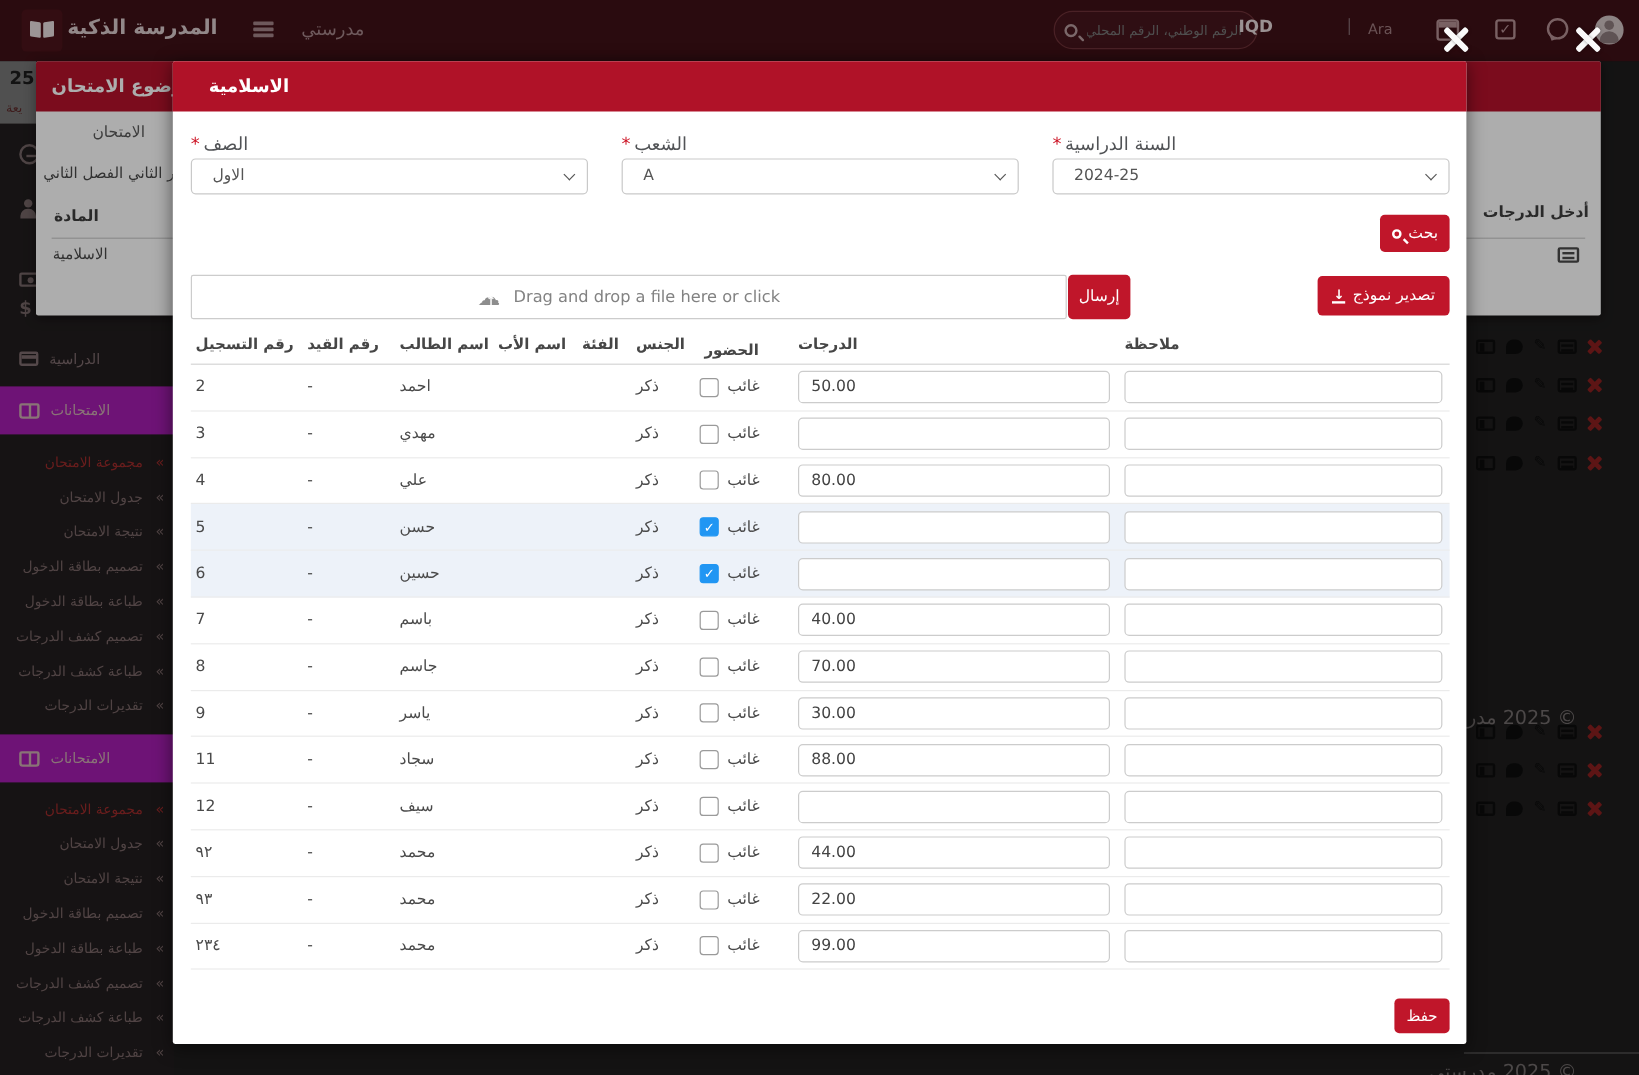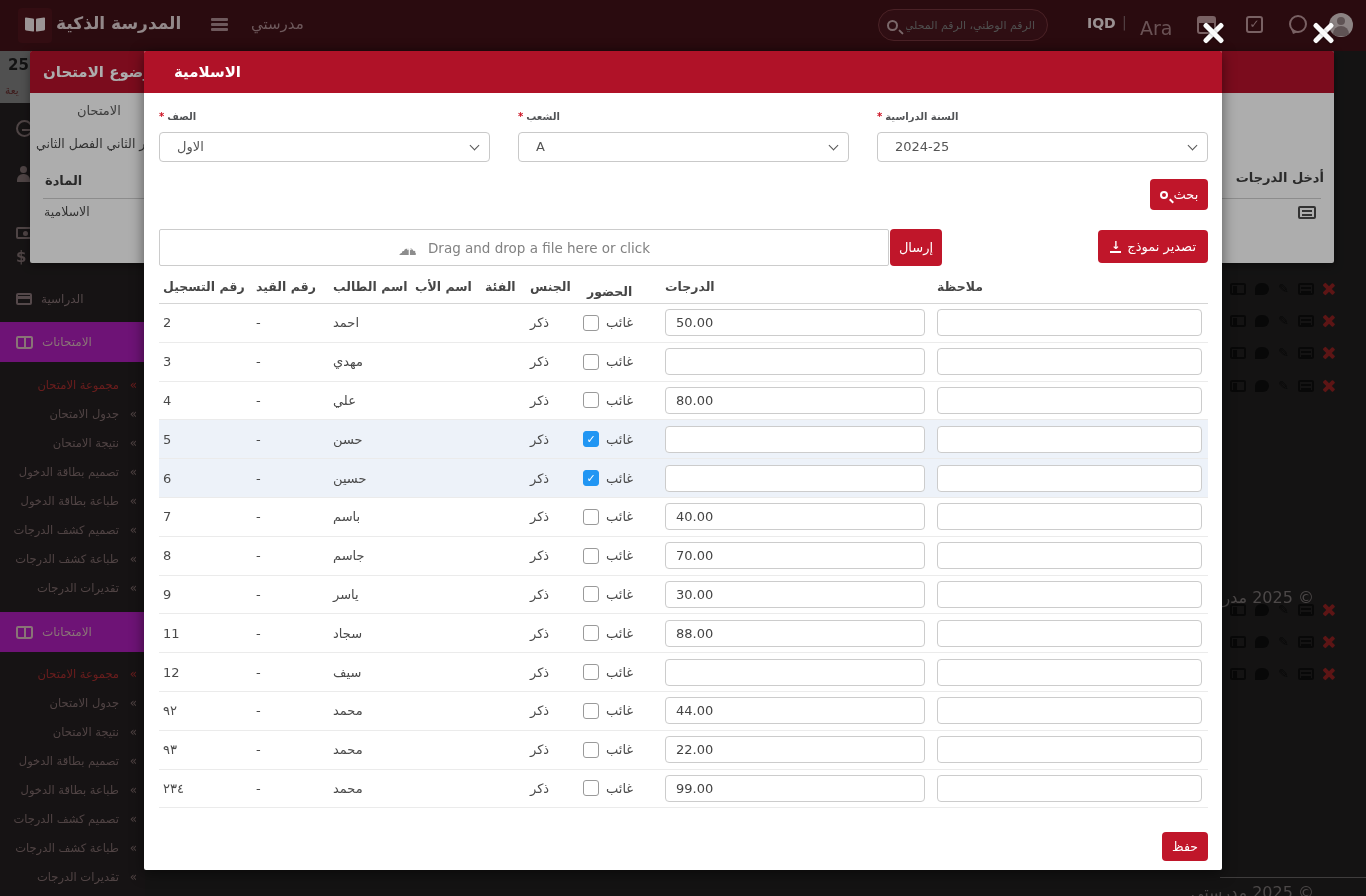--- a/index.html
+++ b/index.html
@@ -14,23 +14,23 @@
   .book:before,.book:after{content:"";position:absolute;top:0;width:9px;height:13px;background:#e6dcdd;border-radius:1px}
   .book:before{left:0;transform:skewY(8deg)}.book:after{right:0;transform:skewY(-8deg)}
   .brand{position:absolute;left:56px;top:13px;color:#d8c9cb;font-size:17px;font-weight:bold;direction:rtl}
   .burger{position:absolute;left:211px;top:18px;width:17px;height:13px}
   .burger i{display:block;height:2.5px;background:#a28488;margin-bottom:2.5px;border-radius:1px}
   .apptitle{position:absolute;left:251px;top:15px;color:#a28488;font-size:15px;direction:rtl}
   .pill{position:absolute;left:878px;top:9px;width:170px;height:32px;background:#46161d;border:1px solid #6e3238;border-radius:17px;direction:rtl;display:flex;align-items:center;padding:0 10px 0 8px}
   .pill input{flex:1;background:transparent;border:none;outline:none;color:#cbadaf;font-size:11px;direction:rtl;font-family:inherit;min-width:0}
   .mag{width:11px;height:11px;border:2px solid #b59a9d;border-radius:50%;position:relative;flex:0 0 auto;margin-right:6px}
   .mag:after{content:"";position:absolute;left:9px;top:9px;width:6px;height:2px;background:#b59a9d;transform:rotate(45deg);border-radius:1px}
-  .iqd{position:absolute;left:1087px;top:15px;color:#e3d6d7;font-size:14px;font-weight:bold}
+  .iqd{position:absolute;left:1032px;top:15px;color:#e3d6d7;font-size:14px;font-weight:bold}
   .pipe{position:absolute;left:1122px;top:14px;color:#7c6166;font-size:14px}
-  .lang{position:absolute;left:1140px;top:17px;color:#9c7a7e;font-size:19px}
+  .lang{position:absolute;left:1140px;top:17px;color:#9c7a7e;font-size:12px}
   .ic-cal{position:absolute;left:1197px;top:16px;width:19px;height:18px;border:2px solid #b38f93;border-radius:3px}
   .ic-cal:before{content:"";position:absolute;left:0;top:0;right:0;height:5px;background:#b38f93}
   .ic-chk{position:absolute;left:1246px;top:16px;width:17px;height:17px;border:2px solid #b38f93;border-radius:3px;color:#b38f93;font-size:12px;line-height:13px;text-align:center;font-weight:bold}
   .ic-wa{position:absolute;left:1289px;top:15px;width:18px;height:18px;border:2px solid #b38f93;border-radius:50%}
   .ic-wa:after{content:"";position:absolute;left:-2px;top:13px;border:4px solid transparent;border-top-color:#b38f93;transform:rotate(25deg)}
   .avatar{position:absolute;left:1329px;top:13px;width:24px;height:24px;border-radius:50%;background:#cfc1c2;overflow:hidden}
   .avatar:before{content:"";position:absolute;left:8px;top:4px;width:8px;height:8px;border-radius:50%;background:#8d7b7d}
   .avatar:after{content:"";position:absolute;left:4px;top:13px;width:16px;height:10px;border-radius:8px 8px 0 0;background:#8d7b7d}
 
   
@@ -87,21 +87,21 @@
 
   
   .overlay{position:absolute;inset:0;background:rgba(0,0,0,.32);z-index:20}
 
   
   .modal{position:absolute;left:144px;top:51px;width:1078px;height:819px;background:#fff;border-radius:2px;z-index:30;box-shadow:0 3px 14px rgba(0,0,0,.5)}
   .m-header{height:42px;background:#b01228;border-radius:2px 2px 0 0;color:#fff;font-size:15px;font-weight:bold;line-height:42px;padding-left:30px;direction:rtl;text-align:left}
   .m-body{position:relative;height:777px}
   .frow{position:absolute;left:15px;right:14px;top:18px;display:flex;gap:28px}
   .fcol{flex:1}
-  .flabel{direction:rtl;text-align:left;font-size:10px;font-weight:700;color:#515356;height:18px}
+  .flabel{direction:rtl;text-align:left;font-size:15px;font-weight:400;color:#515356;height:18px}
   .flabel .star{color:#cc1122;margin-right:3px}
   .fselect{margin-top:3px;height:30px;border:1px solid #c9c9c9;border-radius:4px;position:relative;font-size:13px;color:#555;line-height:28px;padding-left:17px;background:#fff;cursor:pointer}
   .caret{position:absolute;right:11px;top:9px;width:7px;height:7px;border-right:1.6px solid #555;border-bottom:1.6px solid #555;transform:rotate(45deg)}
   .btn{background:#c0162a;color:#fff;border:none;border-radius:4px;font-size:13px;font-family:inherit;cursor:pointer;display:inline-flex;align-items:center;justify-content:center;gap:6px}
   .btn-search{position:absolute;right:14px;top:86px;height:31px;width:58px;direction:rtl}
   .magw{width:8px;height:8px;border:2px solid #fff;border-radius:50%;position:relative;flex:0 0 auto}
   .magw:after{content:"";position:absolute;left:7px;top:7px;width:5px;height:2px;background:#fff;transform:rotate(45deg)}
   .dropzone{position:absolute;left:15px;top:136px;width:730px;height:37px;border:1px solid #ccc;border-radius:2px;display:flex;align-items:center;justify-content:center;gap:8px;color:#828282;font-size:13.5px;cursor:pointer;background:#fff}
   .cloud{position:relative;width:22px;height:18px;color:#8d8d8d;font-size:19px;line-height:18px}
   .cloud .up{position:absolute;left:7px;top:4px;color:#fff;font-size:10px;font-weight:bold}

